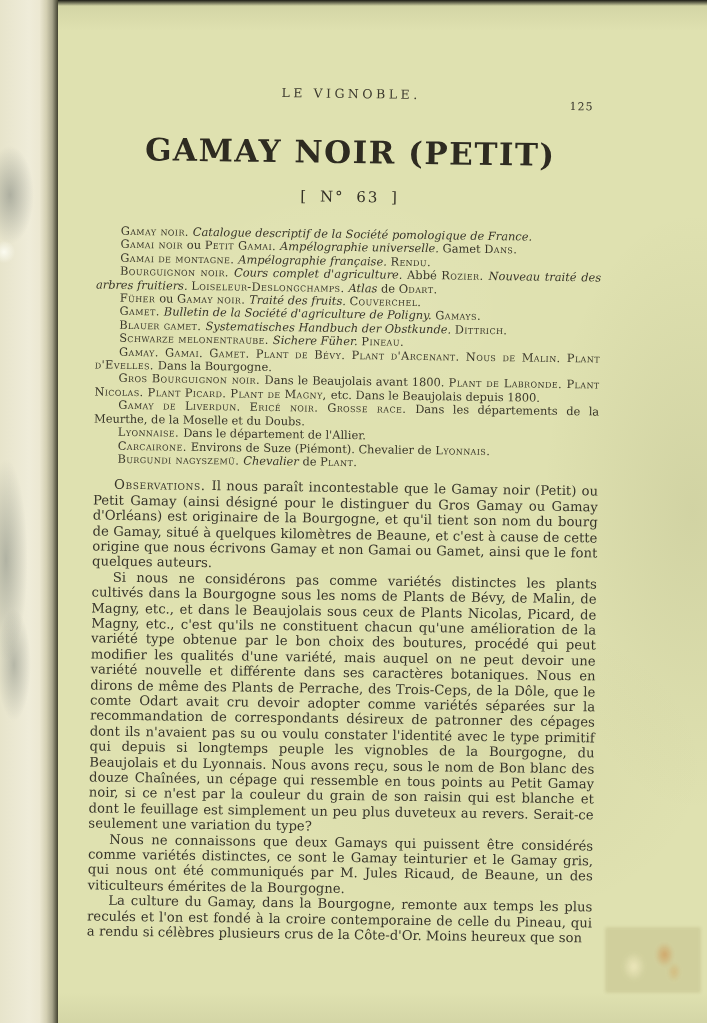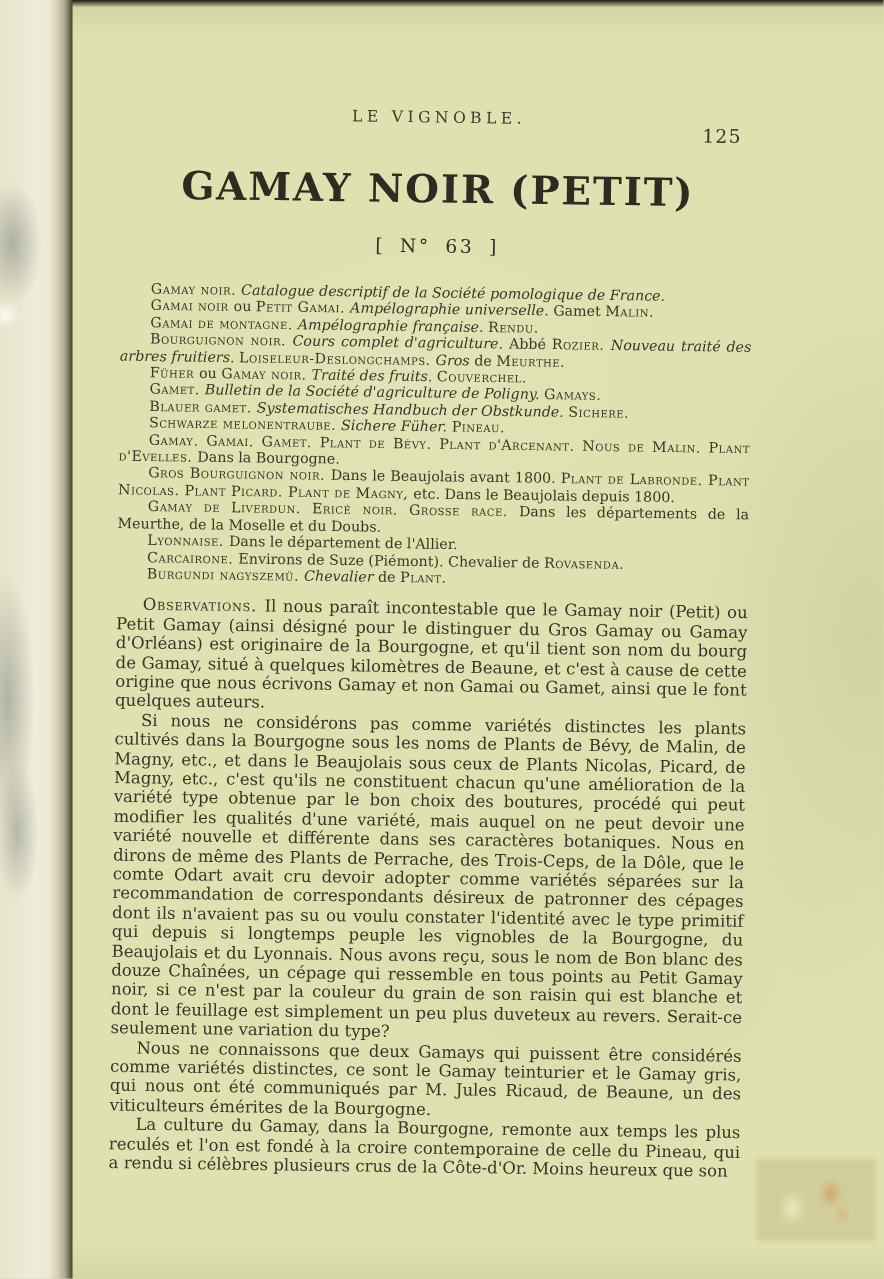--- a/index.html
+++ b/index.html
@@ -55,21 +55,21 @@
   }
   .running-row { position: relative; margin-top: 86px; height: 20px; }
   .running-header {
     text-align: center;
     font-size: 12.5px;
     letter-spacing: 3.5px;
     color: #3d3a2e;
   }
   .page-number {
     position: absolute; right: 10px; top: 11px;
-    font-size: 15px; letter-spacing: 1px;
+    font-size: 11px; letter-spacing: 1px;
   }
   .main-title {
     margin-top: 28px;
     text-align: center;
     font-size: 31px;
     font-weight: bold;
     letter-spacing: 1.5px;
     color: #2e2b21;
     white-space: nowrap;
   }
@@ -114,32 +114,32 @@
     <div class="running-row">
       <div class="running-header">LE VIGNOBLE.</div>
       <span class="page-number">125</span>
     </div>
 
     <div class="main-title">GAMAY NOIR (PETIT)</div>
     <div class="sub-title">[ N° 63 ]</div>
 
     <div class="synonym-list" id="synonym-list">
         <p class="entry"><span class="seg-sc">Gamay noir. </span><span class="seg-it">Catalogue descriptif de la Société pomologique de France.</span></p>
-        <p class="entry"><span class="seg-sc">Gamai noir </span><span>ou </span><span class="seg-sc">Petit Gamai. </span><span class="seg-it">Ampélographie universelle. </span><span>Gamet </span><span class="seg-sc">Malin.</span></p>
+        <p class="entry"><span class="seg-sc">Gamai noir </span><span>ou </span><span class="seg-sc">Petit Gamai. </span><span class="seg-it">Ampélographie universelle. </span><span>Gamet </span><span class="seg-sc">Dans.</span></p>
         <p class="entry"><span class="seg-sc">Gamai de montagne. </span><span class="seg-it">Ampélographie française. </span><span class="seg-sc">Rendu.</span></p>
-        <p class="entry"><span class="seg-sc">Bourguignon noir. </span><span class="seg-it">Cours complet d'agriculture. </span><span>Abbé </span><span class="seg-sc">Rozier. </span><span class="seg-it">Nouveau traité des arbres fruitiers. </span><span class="seg-sc">Loiseleur-Deslongchamps. </span><span class="seg-it">Gros </span><span>de </span><span class="seg-sc">Meurthe.</span></p>
+        <p class="entry"><span class="seg-sc">Bourguignon noir. </span><span class="seg-it">Cours complet d'agriculture. </span><span>Abbé </span><span class="seg-sc">Rozier. </span><span class="seg-it">Nouveau traité des arbres fruitiers. </span><span class="seg-sc">Loiseleur-Deslongchamps. </span><span class="seg-it">Atlas </span><span>de </span><span class="seg-sc">Odart.</span></p>
         <p class="entry"><span class="seg-sc">Füher </span><span>ou </span><span class="seg-sc">Gamay noir. </span><span class="seg-it">Traité des fruits. </span><span class="seg-sc">Couverchel.</span></p>
         <p class="entry"><span class="seg-sc">Gamet. </span><span class="seg-it">Bulletin de la Société d'agriculture de Poligny. </span><span class="seg-sc">Gamays.</span></p>
-        <p class="entry"><span class="seg-sc">Blauer gamet. </span><span class="seg-it">Systematisches Handbuch der Obstkunde. </span><span class="seg-sc">Sichere.</span></p>
+        <p class="entry"><span class="seg-sc">Blauer gamet. </span><span class="seg-it">Systematisches Handbuch der Obstkunde. </span><span class="seg-sc">Dittrich.</span></p>
         <p class="entry"><span class="seg-sc">Schwarze melonentraube. </span><span class="seg-it">Sichere Füher. </span><span class="seg-sc">Pineau.</span></p>
         <p class="entry"><span class="seg-sc">Gamay. Gamai. Gamet. Plant de Bévy. Plant d'Arcenant. Nous de Malin. Plant d'Evelles. </span><span>Dans la Bourgogne.</span></p>
         <p class="entry"><span class="seg-sc">Gros Bourguignon noir. </span><span>Dans le Beaujolais avant 1800. </span><span class="seg-sc">Plant de Labronde. Plant Nicolas. Plant Picard. Plant de Magny, </span><span>etc. Dans le Beaujolais depuis 1800.</span></p>
         <p class="entry"><span class="seg-sc">Gamay de Liverdun. Ericé noir. Grosse race. </span><span>Dans les départements de la Meurthe, de la Moselle et du Doubs.</span></p>
         <p class="entry"><span class="seg-sc">Lyonnaise. </span><span>Dans le département de l'Allier.</span></p>
-        <p class="entry"><span class="seg-sc">Carcairone. </span><span>Environs de Suze (Piémont). Chevalier de </span><span class="seg-sc">Rovasenda.</span></p>
+        <p class="entry"><span class="seg-sc">Carcairone. </span><span>Environs de Suze (Piémont). Chevalier de </span><span class="seg-sc">Lyonnais.</span></p>
         <p class="entry"><span class="seg-sc">Burgundi nagyszemü. </span><span class="seg-it">Chevalier </span><span>de </span><span class="seg-sc">Plant.</span></p>
       </div>
 
     <div class="observations" id="observations">
         <p class="para"><span class="seg-sc lead">Observations.  </span>Il nous paraît incontestable que le Gamay noir (Petit) ou Petit Gamay (ainsi désigné pour le distinguer du Gros Gamay ou Gamay d'Orléans) est originaire de la Bourgogne, et qu'il tient son nom du bourg de Gamay, situé à quelques kilomètres de Beaune, et c'est à cause de cette origine que nous écrivons Gamay et non Gamai ou Gamet, ainsi que le font quelques auteurs.</p>
         <p class="para">Si nous ne considérons pas comme variétés distinctes les plants cultivés dans la Bourgogne sous les noms de Plants de Bévy, de Malin, de Magny, etc., et dans le Beaujolais sous ceux de Plants Nicolas, Picard, de Magny, etc., c'est qu'ils ne constituent chacun qu'une amélioration de la variété type obtenue par le bon choix des boutures, procédé qui peut modifier les qualités d'une variété, mais auquel on ne peut devoir une variété nouvelle et différente dans ses caractères botaniques. Nous en dirons de même des Plants de Perrache, des Trois-Ceps, de la Dôle, que le comte Odart avait cru devoir adopter comme variétés séparées sur la recommandation de correspondants désireux de patronner des cépages dont ils n'avaient pas su ou voulu constater l'identité avec le type primitif qui depuis si longtemps peuple les vignobles de la Bourgogne, du Beaujolais et du Lyonnais. Nous avons reçu, sous le nom de Bon blanc des douze Chaînées, un cépage qui ressemble en tous points au Petit Gamay noir, si ce n'est par la couleur du grain de son raisin qui est blanche et dont le feuillage est simplement un peu plus duveteux au revers. Serait-ce seulement une variation du type?</p>
         <p class="para">Nous ne connaissons que deux Gamays qui puissent être considérés comme variétés distinctes, ce sont le Gamay teinturier et le Gamay gris, qui nous ont été communiqués par M. Jules Ricaud, de Beaune, un des viticulteurs émérites de la Bourgogne.</p>
         <p class="para">La culture du Gamay, dans la Bourgogne, remonte aux temps les plus reculés et l'on est fondé à la croire contemporaine de celle du Pineau, qui a rendu si célèbres plusieurs crus de la Côte-d'Or. Moins heureux que son</p>
       </div>
   </div>

